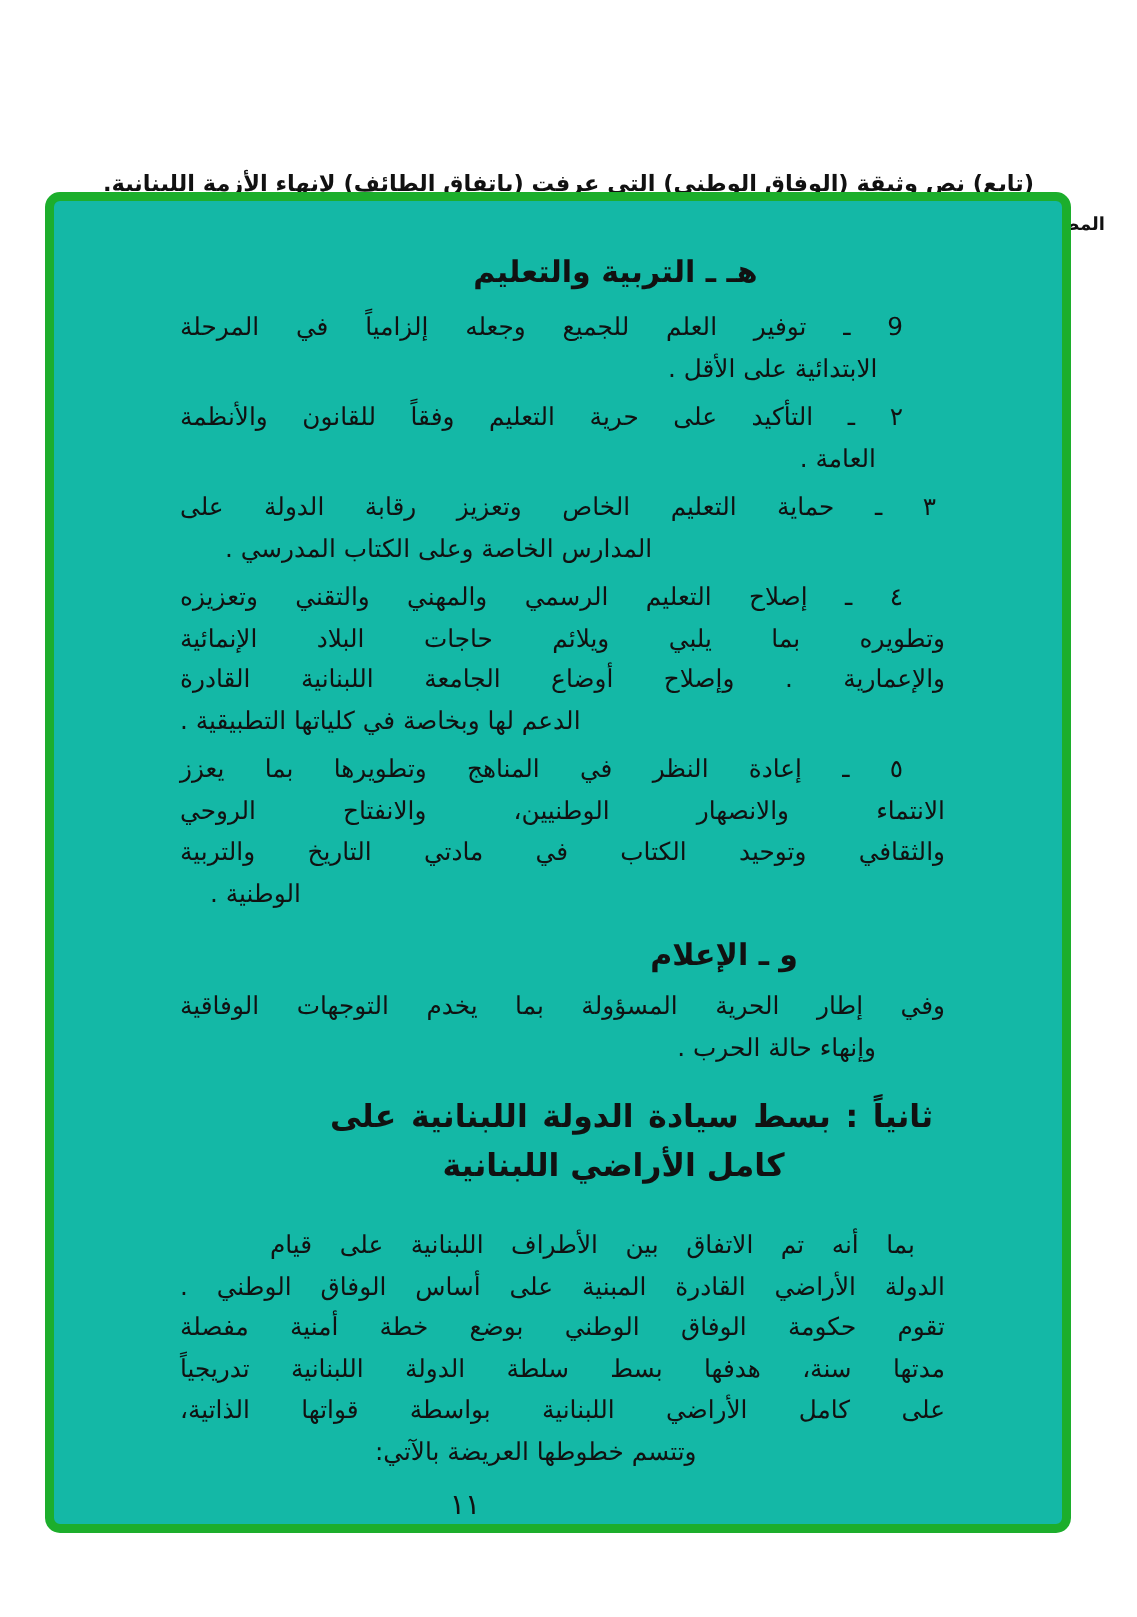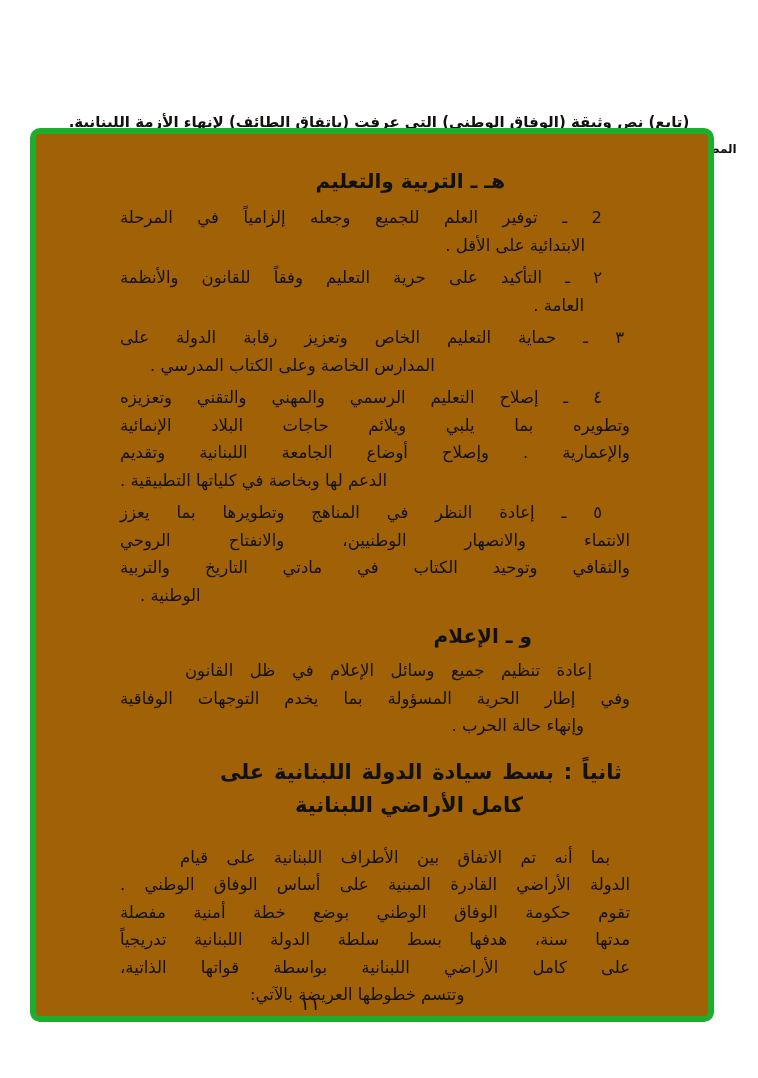--- a/index.html
+++ b/index.html
@@ -7,21 +7,21 @@
     width:758px;height:1078px;position:relative;background:#ffffff;
     font-family:"DejaVu Sans",sans-serif;color:#111;overflow:hidden;
   }
   
   .page-header{position:absolute;top:62px;left:0;width:758px;text-align:center;direction:rtl;margin-top:48px;}
   .page-header .title{font-size:15px;font-weight:700;line-height:24px;letter-spacing:0;}
   .page-header .source{font-size:12px;font-weight:700;line-height:20px;margin-top:5px;padding-left:48px;}
   
   .frame{
     position:absolute;left:30px;top:128px;width:672px;height:882px;
-    border:6px solid #1cae2c;border-radius:10px;background:#a16207;
+    border:6px solid #1cae2c;border-radius:10px;background:#14b8a6;
   }
   .content{
     position:absolute;top:0;left:0;right:0;bottom:0;
     padding:32px 78px 0 84px;direction:rtl;
     font-size:16.5px;line-height:27.5px;
   }
   
   .h-sec{font-size:20px;font-weight:700;line-height:30px;text-align:right;}
   .h-edu{padding-right:125px;margin-bottom:8px;}
   .h-media{padding-right:98px;margin:12px 0 6px 0;}
@@ -50,48 +50,47 @@
   <div class="title">(تابع) نص وثيقة (الوفاق الوطني) التي عرفت (باتفاق الطائف) لإنهاء الأزمة اللبنانية.</div>
   <div class="source">المصدر: يوميات ووثائق الوحدة العربية ١٩٨٩-١٩٩٣، مركز دراسات الوحدة العربية، بيروت، ط١،  ١٩٩٥، ص ٦٥٧ - ٦٦٢.</div>
 </div>
 
 <div class="frame" style="border-color: rgb(28, 174, 44);">
   <div class="content">
 
     <div class="h-sec h-edu">هـ ـ التربية والتعليم</div>
 
     <div class="para">
-      <div class="ln j" style="padding-right:28px">2 ـ توفير العلم للجميع وجعله إلزامياً في المرحلة</div>
+      <div class="ln j" style="padding-right:28px">9 ـ توفير العلم للجميع وجعله إلزامياً في المرحلة</div>
       <div class="ln r" style="padding-right:45px">الابتدائية على الأقل .</div>
     </div>
     <div class="para">
       <div class="ln j" style="padding-right:28px">٢ ـ التأكيد على حرية التعليم وفقاً للقانون والأنظمة</div>
       <div class="ln r" style="padding-right:46px">العامة .</div>
     </div>
     <div class="para">
       <div class="ln j" style="padding-right:6px">٣ ـ حماية التعليم الخاص وتعزيز رقابة الدولة على</div>
       <div class="ln l" style="padding-left:30px">المدارس الخاصة وعلى الكتاب المدرسي .</div>
     </div>
     <div class="para">
       <div class="ln j" style="padding-right:28px">٤ ـ إصلاح التعليم الرسمي والمهني والتقني وتعزيزه</div>
       <div class="ln j">وتطويره بما يلبي ويلائم حاجات البلاد الإنمائية</div>
-      <div class="ln j">والإعمارية . وإصلاح أوضاع الجامعة اللبنانية وتقديم</div>
+      <div class="ln j">والإعمارية . وإصلاح أوضاع الجامعة اللبنانية القادرة</div>
       <div class="ln l">الدعم لها وبخاصة في كلياتها التطبيقية .</div>
     </div>
     <div class="para">
       <div class="ln j" style="padding-right:28px">٥ ـ إعادة النظر في المناهج وتطويرها بما يعزز</div>
       <div class="ln j">الانتماء والانصهار الوطنيين، والانفتاح الروحي</div>
       <div class="ln j">والثقافي وتوحيد الكتاب في مادتي التاريخ والتربية</div>
       <div class="ln l" style="padding-left:20px">الوطنية .</div>
     </div>
 
     <div class="h-sec h-media">و ـ الإعلام</div>
 
     <div class="para">
-      <div class="ln j" style="padding-right:38px;padding-left:65px">إعادة تنظيم جميع وسائل الإعلام في ظل القانون</div>
       <div class="ln j">وفي إطار الحرية المسؤولة بما يخدم التوجهات الوفاقية</div>
       <div class="ln r" style="padding-right:46px">وإنهاء حالة الحرب .</div>
     </div>
 
     <div class="h-two">
       <div class="l1">ثانياً :  بسط سيادة الدولة اللبنانية على</div>
       <div class="l2">كامل الأراضي اللبنانية</div>
     </div>
 
     <div class="para gap-top">

